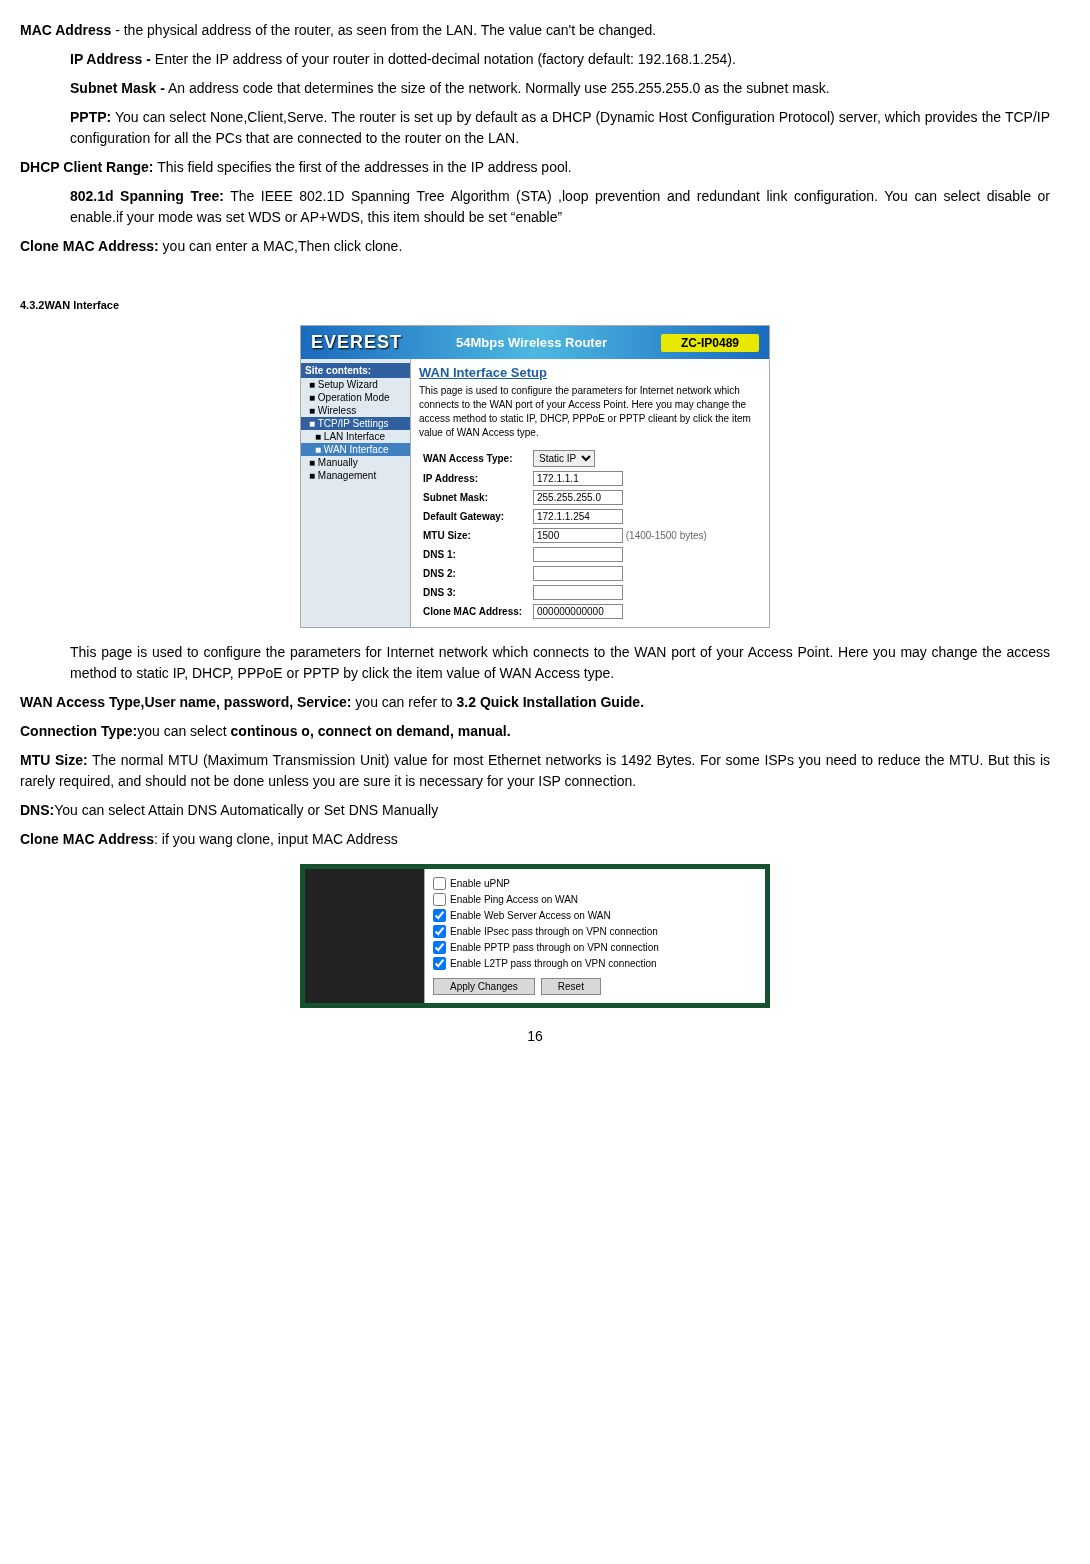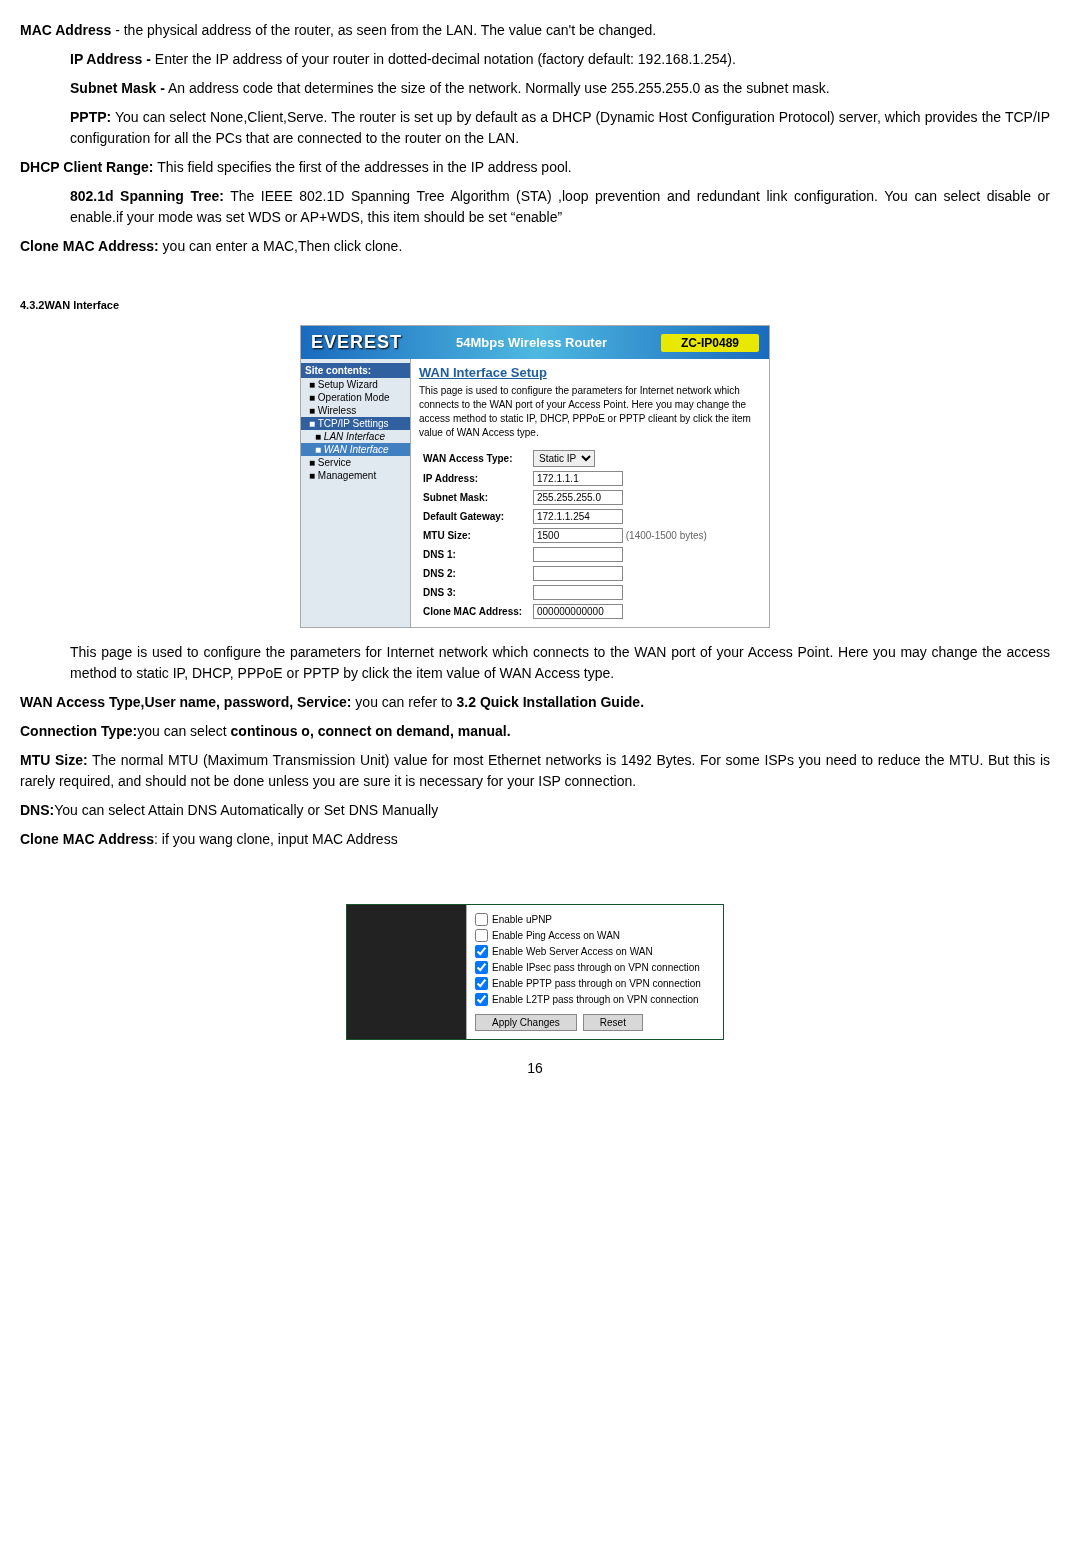--- a/index.html
+++ b/index.html
@@ -93,21 +93,20 @@
       padding: 1px 4px 1px 8px;
       color: #000;
       cursor: pointer;
     }
     .router-sidebar .sidebar-item.active {
       background: #3060a0;
       color: #fff;
     }
     .router-sidebar .sidebar-item.sub {
       padding-left: 14px;
-      font-style: italic;
     }
     .router-sidebar .sidebar-item.sub.active {
       background: #4080c0;
       color: #fff;
     }
     .router-main {
       flex: 1;
       padding: 6px 8px;
     }
     .router-main .page-title {
@@ -145,26 +144,25 @@
       border: 1px solid #888;
       font-size: 10px;
       padding: 1px;
     }
     .router-main .note-text {
       font-size: 10px;
       color: #666;
     }
     
     .firewall-img {
-      width: 378px;
-      border: 1px solid #14532d;
+      width: 470px;
+      border: 5px solid #14532d;
       font-family: Arial, sans-serif;
       font-size: 10px;
       display: flex;
-      margin-top: 40px;
     }
     .firewall-sidebar {
       width: 110px;
       background: #e0e8f0;
       border-right: 1px solid #aaa;
     }
     .firewall-main {
       flex: 1;
       padding: 8px;
       background: #fff;
@@ -262,21 +260,21 @@
       <div class="router-body">
 
         <div class="router-sidebar">
           <div class="sidebar-title">Site contents:</div>
           <div class="sidebar-item">■ Setup Wizard</div>
           <div class="sidebar-item">■ Operation Mode</div>
           <div class="sidebar-item">■ Wireless</div>
           <div class="sidebar-item active">■ TCP/IP Settings</div>
           <div class="sidebar-item sub">■ LAN Interface</div>
           <div class="sidebar-item sub active">■ WAN Interface</div>
-          <div class="sidebar-item">■ Service</div>
+          <div class="sidebar-item">■ Manually</div>
           <div class="sidebar-item">■ Management</div>
         </div>
 
         <div class="router-main">
           <div class="page-title">WAN Interface Setup</div>
           <div class="desc-text">
             This page is used to configure the parameters for Internet network which connects to the WAN port of your Access Point. Here you may change the access method to static IP, DHCP, PPPoE or PPTP clieant by click the item value of WAN Access type.
           </div>
           <table>
             <tbody>

